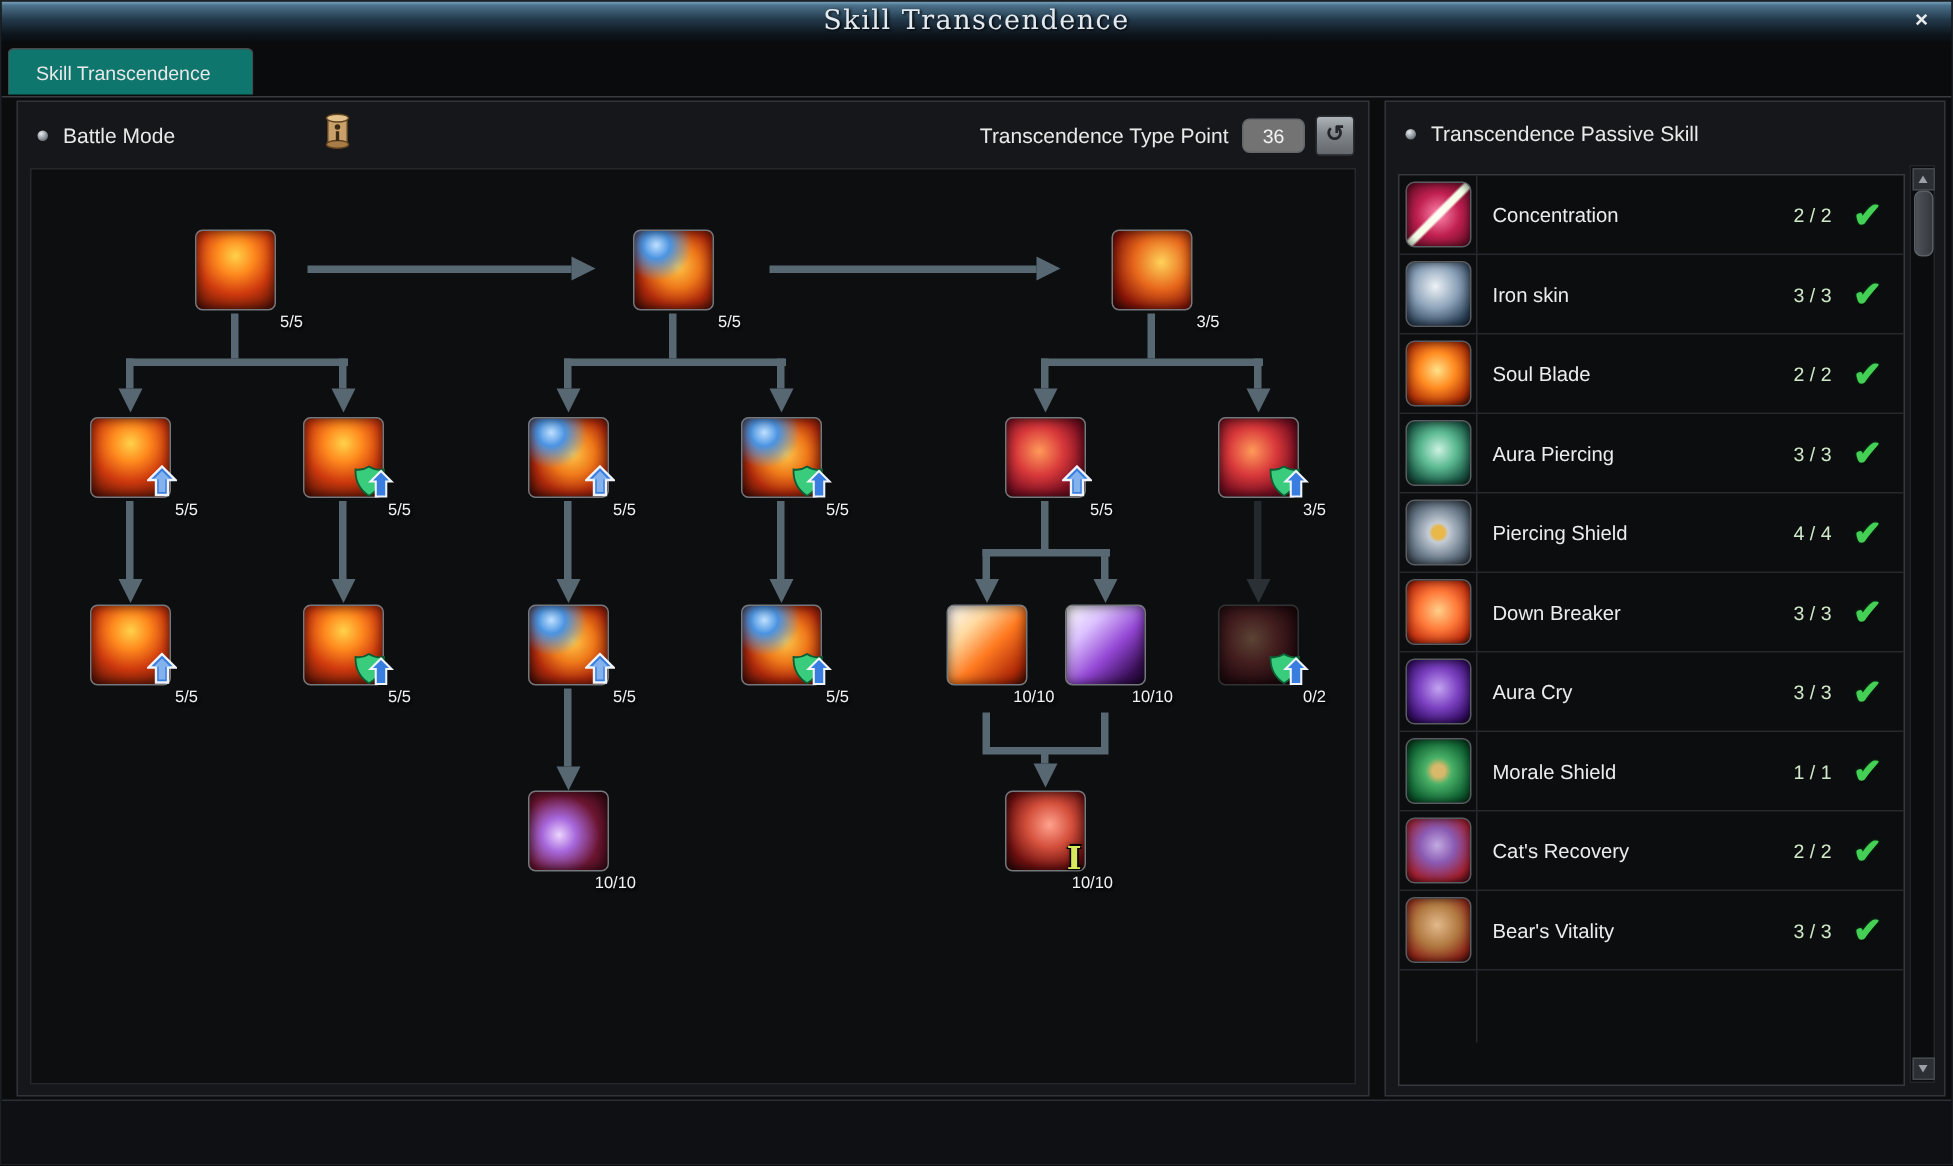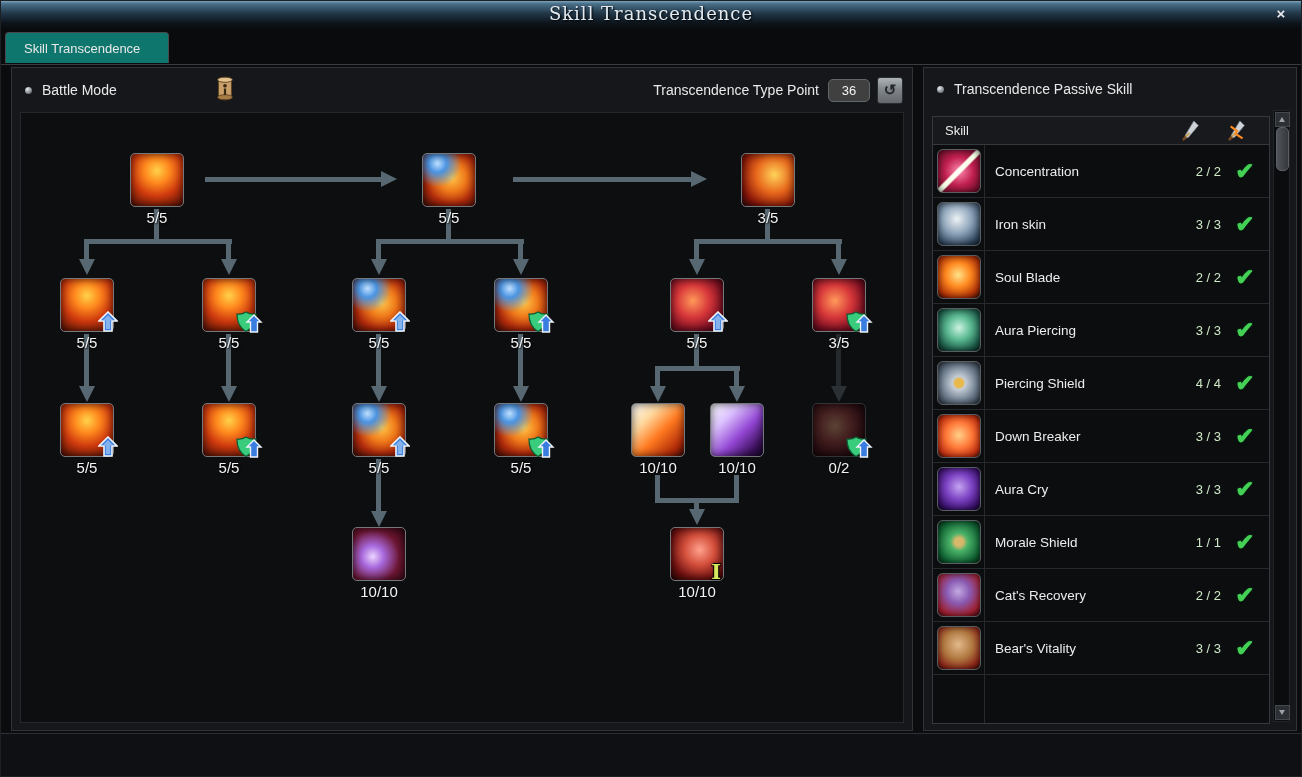--- a/index.html
+++ b/index.html
@@ -27,32 +27,32 @@
     border:1px solid #303439;box-sizing:border-box;padding-left:12px;}
   .panel-left{left:10px;width:902px;}
   .panel-right{left:922px;width:374px;}
   .phead{position:absolute;left:0;top:0;width:100%;height:44px;display:flex;align-items:center;}
   .bullet{width:7px;height:7px;border-radius:50%;margin:0 10px 0 13px;
     background:radial-gradient(circle at 35% 30%,#e8ecef,#8a9096 55%,#45494e);flex:0 0 auto;}
   .phead-label{color:#e9e9e9;font-size:14px;}
   .scroll-ic{margin-left:96px;}
   .points{margin-left:auto;display:flex;align-items:center;margin-right:9px;}
   .points-label{color:#e9e9e9;font-size:14px;margin-right:9px;}
-  .points-value{width:40px;height:21px;background:#404040;border:1px solid #62666a;
+  .points-value{width:40px;height:21px;background:#737373;border:1px solid #62666a;
     border-radius:5px;color:#f2f2f2;font-size:13px;text-align:center;line-height:21px;}
   .reset-btn{width:24px;height:25px;margin-left:7px;border:1px solid #2a2d30;border-radius:3px;
     background:linear-gradient(180deg,#aeb3b8,#81868b 45%,#64686d);color:#23262a;
     font-size:15px;font-weight:bold;text-align:center;line-height:24px;cursor:pointer;}
   
   .tree{position:absolute;left:8px;top:44px;width:884px;height:611px;background:#0d0e10;
     border:1px solid #25282b;box-sizing:border-box;}
   .tree-node{position:absolute;width:54px;height:54px;cursor:pointer;}
   .tree-icon{position:absolute;width:54px;height:54px;border:1px solid #74787c;border-radius:5px;
     box-sizing:border-box;box-shadow:inset 0 0 8px rgba(0,0,0,.65);}
-  .lvl{position:absolute;width:90px;text-align:center;color:#f2f2f2;font-size:15px;
+  .lvl{position:absolute;width:90px;text-align:right;color:#f2f2f2;font-size:11px;
     text-shadow:1px 1px 2px #000;}
   .dimmed .tree-icon{filter:brightness(.42) saturate(.55);}
   .badge{position:absolute;}
   .b-arrow{right:-4px;bottom:-5px;}
   .b-shield{right:-7px;bottom:-6px;}
   .b-roman{right:3px;bottom:-3px;font-family:"DejaVu Serif",serif;font-weight:bold;
     font-size:21px;color:#d8e85e;text-shadow:1px 1px 0 #000,-1px 1px 0 #000,1px -1px 0 #000,0 0 3px #000;}
   
   .cn{position:absolute;background:#586872;}
   .cn.dim{background:#39424788;}
@@ -319,38 +319,20 @@
         </div>
     </div>
   </div>
 
   <div class="panel panel-right">
     <div class="phead" style="height:42px">
       <span class="bullet"></span>
       <span class="phead-label">Transcendence Passive Skill</span>
     </div>
     <div class="ptable">
-      <div class="pt-head">
-        <span>Skill</span>
-        <span class="hic1">
-          <svg viewBox="0 0 24 24" width="22" height="22">
-            <polygon points="14,1 19,6 8,19 4,20 5,16" fill="#ccd2d8" stroke="#7c838a" stroke-width="0.8"></polygon>
-            <rect x="3.6" y="15.4" width="7" height="2" rx="1" transform="rotate(-45 7 16.5)" fill="#caa24e"></rect>
-            <rect x="1" y="18.6" width="5.4" height="2.8" rx="1.3" transform="rotate(-45 3.8 20)" fill="#7a4a22"></rect>
-          </svg>
-        </span>
-        <span class="hic2">
-          <svg viewBox="0 0 24 24" width="22" height="22">
-            <polygon points="14,1 19,6 8,19 4,20 5,16" fill="#ccd2d8" stroke="#7c838a" stroke-width="0.8"></polygon>
-            <rect x="3.6" y="15.4" width="7" height="2" rx="1" transform="rotate(-45 7 16.5)" fill="#caa24e"></rect>
-            <rect x="1" y="18.6" width="5.4" height="2.8" rx="1.3" transform="rotate(-45 3.8 20)" fill="#7a4a22"></rect>
-            <polyline points="4,7 11,12 9,15 17,20" stroke="#ff8a20" stroke-width="2.4" fill="none"></polyline>
-          </svg>
-        </span>
-      </div>
       <div id="passive-rows">
           <div class="prow">
             <div class="cell-ic">
               <div class="sk-icon ic-concentration"></div>
             </div>
             <span class="nm">Concentration</span>
             <span class="ct">2 / 2</span>
             <span class="ck">✔</span>
           </div>
           <div class="prow">

